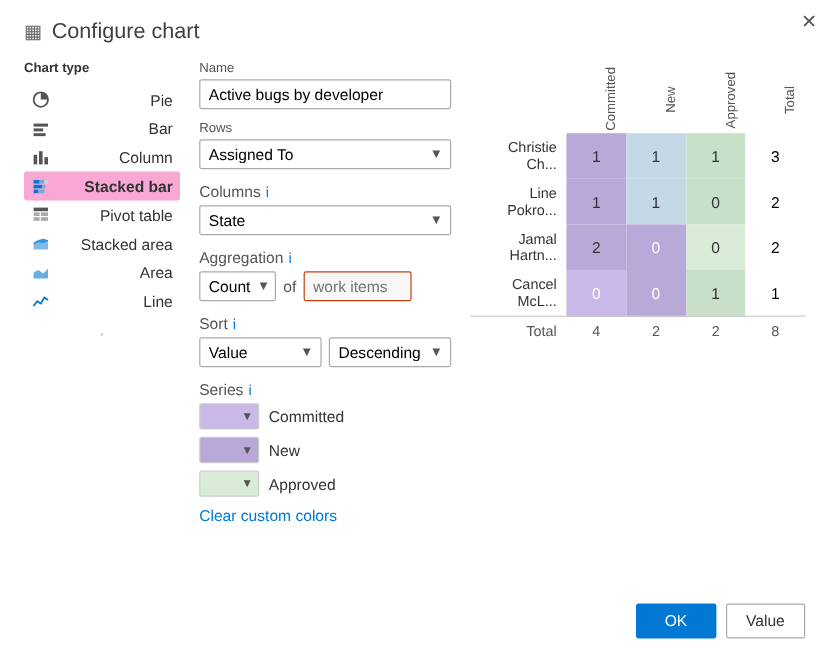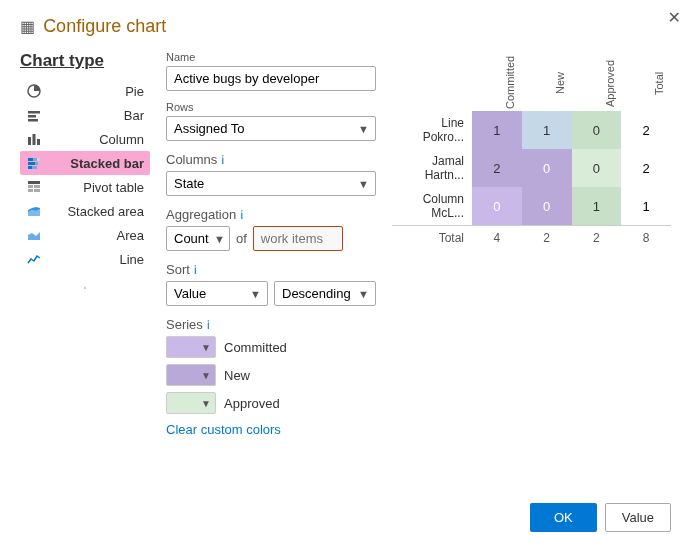--- a/index.html
+++ b/index.html
@@ -1,24 +1,24 @@
 <!DOCTYPE html>
 <html><head>
   <meta charset="utf-8">
   <style>
     * { box-sizing: border-box; margin: 0; padding: 0; font-family: 'Segoe UI', Arial, sans-serif; font-size: 13px; }
     body { background: #fff; width: 691px; height: 548px; overflow: hidden; position: relative; }
     .dialog { background: #fff; width: 691px; height: 548px; padding: 16px 20px 16px 20px; display: flex; flex-direction: column; }
     .title-bar { display: flex; align-items: center; gap: 8px; margin-bottom: 14px; }
     .title-icon { color: #666; font-size: 16px; }
-    .title-text { font-size: 18px; font-weight: 400; color: #a16207; }
+    .title-text { font-size: 18px; font-weight: 400; color: #404040; }
     .close-btn { position: absolute; top: 8px; right: 10px; cursor: pointer; font-size: 16px; color: #555; background: none; border: none; }
     .content { display: flex; flex: 1; gap: 16px; }
     .left-panel { width: 130px; flex-shrink: 0; }
-    .chart-type-title { font-size: 17px; color: #333; margin-bottom: 8px; font-weight: 600; text-decoration: underline; }
+    .chart-type-title { font-size: 11px; color: #333; margin-bottom: 8px; font-weight: 600; }
     .chart-type-list { list-style: none; }
     .chart-type-item { display: flex; align-items: center; gap: 6px; padding: 4px 6px; cursor: pointer; border-radius: 2px; color: #333; justify-content: space-between; }
     .chart-type-item.active { background: #f9a8d4; font-weight: 600; }
     .chart-icon { width: 16px; height: 16px; display: flex; align-items: center; justify-content: center; flex-shrink: 0; }
     .middle-panel { width: 210px; flex-shrink: 0; display: flex; flex-direction: column; gap: 10px; }
     .field-label { font-size: 11px; color: #555; margin-bottom: 3px; display: flex; align-items: center; gap: 4px; }
     .info-icon { color: #0078d4; font-size: 12px; cursor: pointer; }
     .text-input { width: 100%; border: 1px solid #aaa; border-radius: 2px; padding: 4px 7px; font-size: 13px; color: #000; }
     .select-wrap { position: relative; width: 100%; }
     .select-box { width: 100%; border: 1px solid #aaa; border-radius: 2px; padding: 4px 24px 4px 7px; font-size: 13px; color: #000; background: #fff; appearance: none; cursor: pointer; }
@@ -266,35 +266,42 @@
             <tr>
               <th style="width:80px;"></th>
               <th>Committed</th>
               <th>New</th>
               <th>Approved</th>
               <th>Total</th>
             </tr>
           </thead>
           <tbody>
             <tr>
+              <td class="row-label">Christie Ch...</td>
+              <td class="cell-purple">1</td>
+              <td class="cell-blue-light">1</td>
+              <td class="cell-green-light">1</td>
+              <td>3</td>
+            </tr>
+            <tr>
               <td class="row-label">Line Pokro...</td>
               <td class="cell-purple">1</td>
               <td class="cell-blue-light">1</td>
               <td class="cell-green-light">0</td>
               <td>2</td>
             </tr>
             <tr>
               <td class="row-label">Jamal Hartn...</td>
               <td class="cell-purple">2</td>
               <td class="cell-zero-purple" style="background:#b8a9d9; color:#fff;">0</td>
               <td class="cell-zero-green" style="background:#d8ecd8;">0</td>
               <td>2</td>
             </tr>
             <tr>
-              <td class="row-label">Column McL...</td>
+              <td class="row-label">Cancel McL...</td>
               <td class="cell-zero-purple" style="background:#c9b8e8;">0</td>
               <td class="cell-zero-purple" style="background:#b8a9d9; color:#fff;">0</td>
               <td class="cell-green-light">1</td>
               <td>1</td>
             </tr>
             <tr class="total-row">
               <td class="total-label">Total</td>
               <td>4</td>
               <td>2</td>
               <td>2</td>

